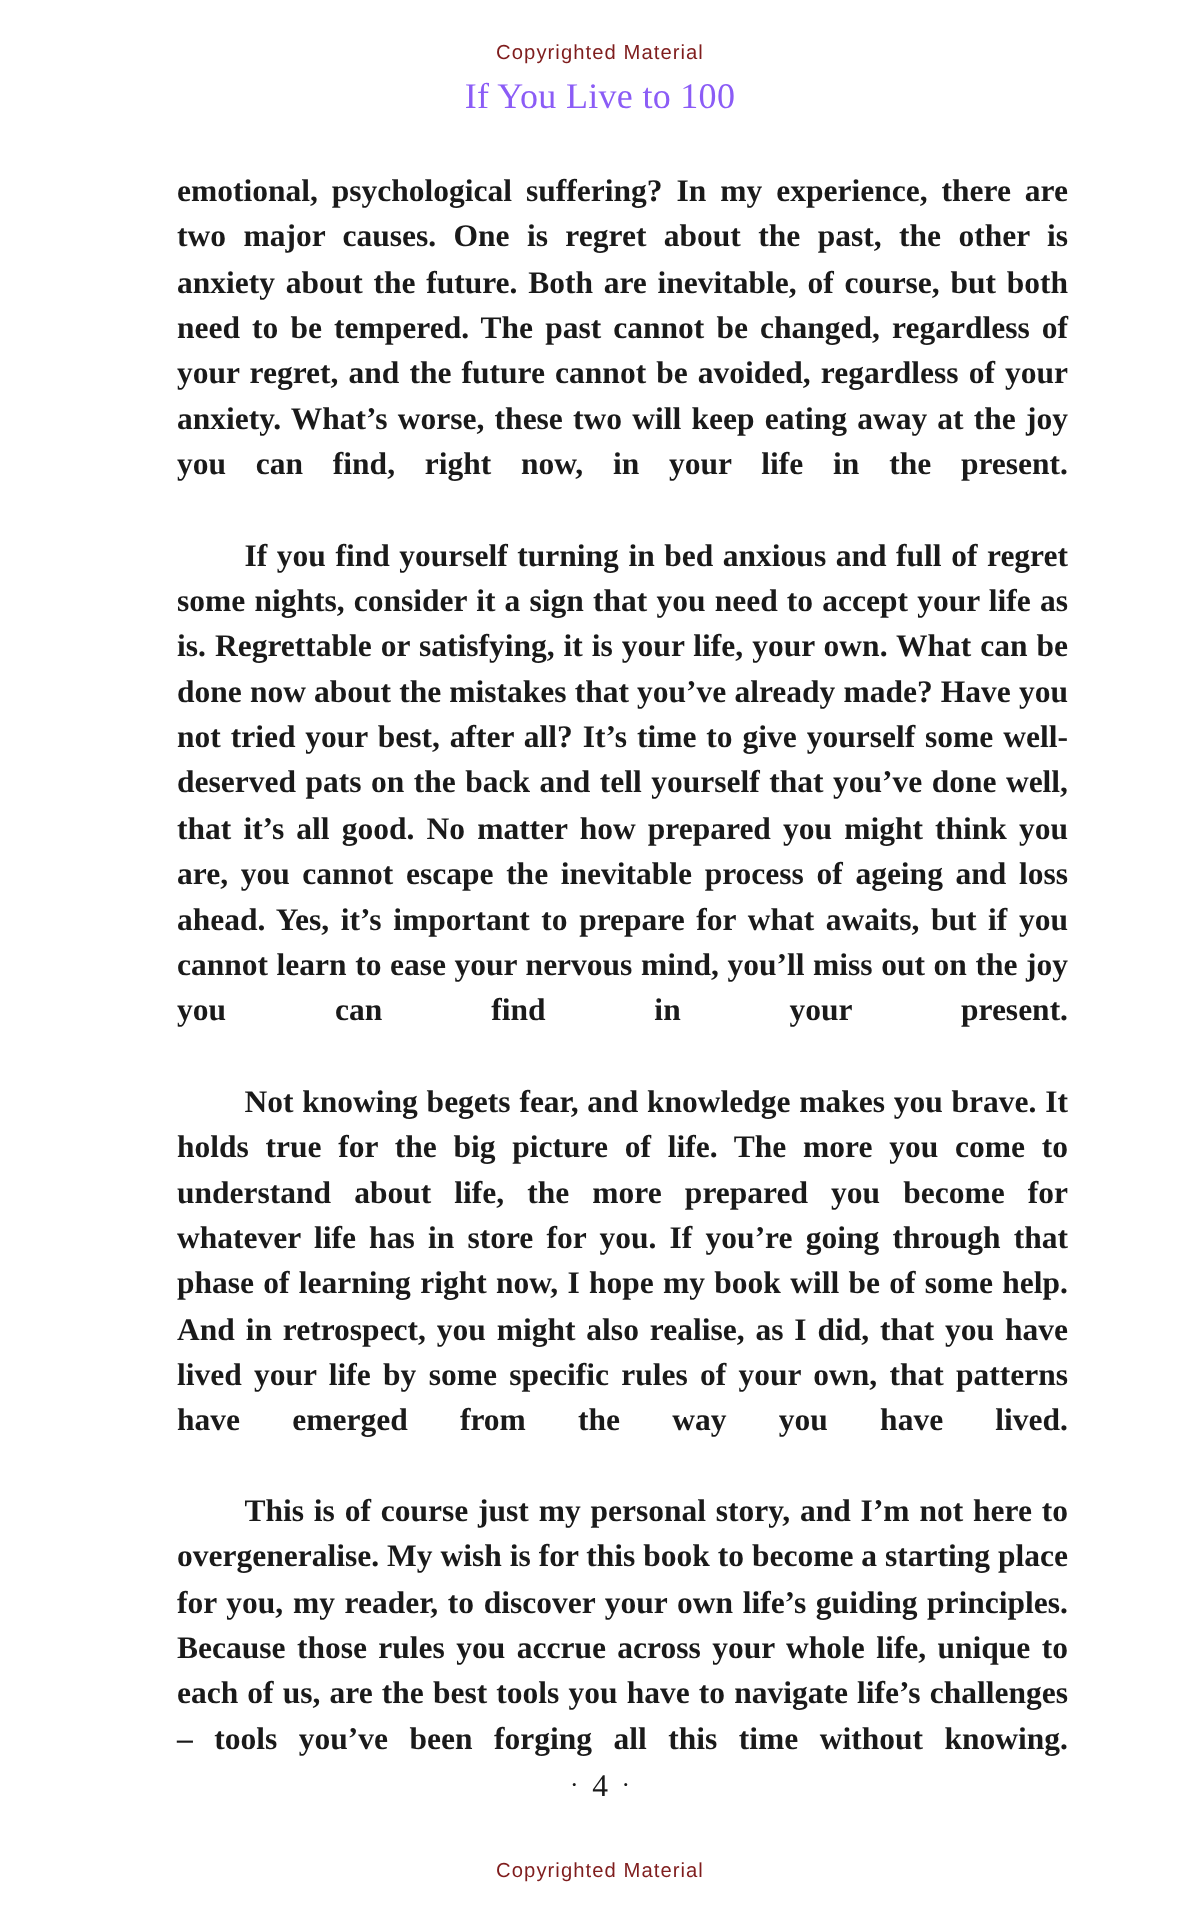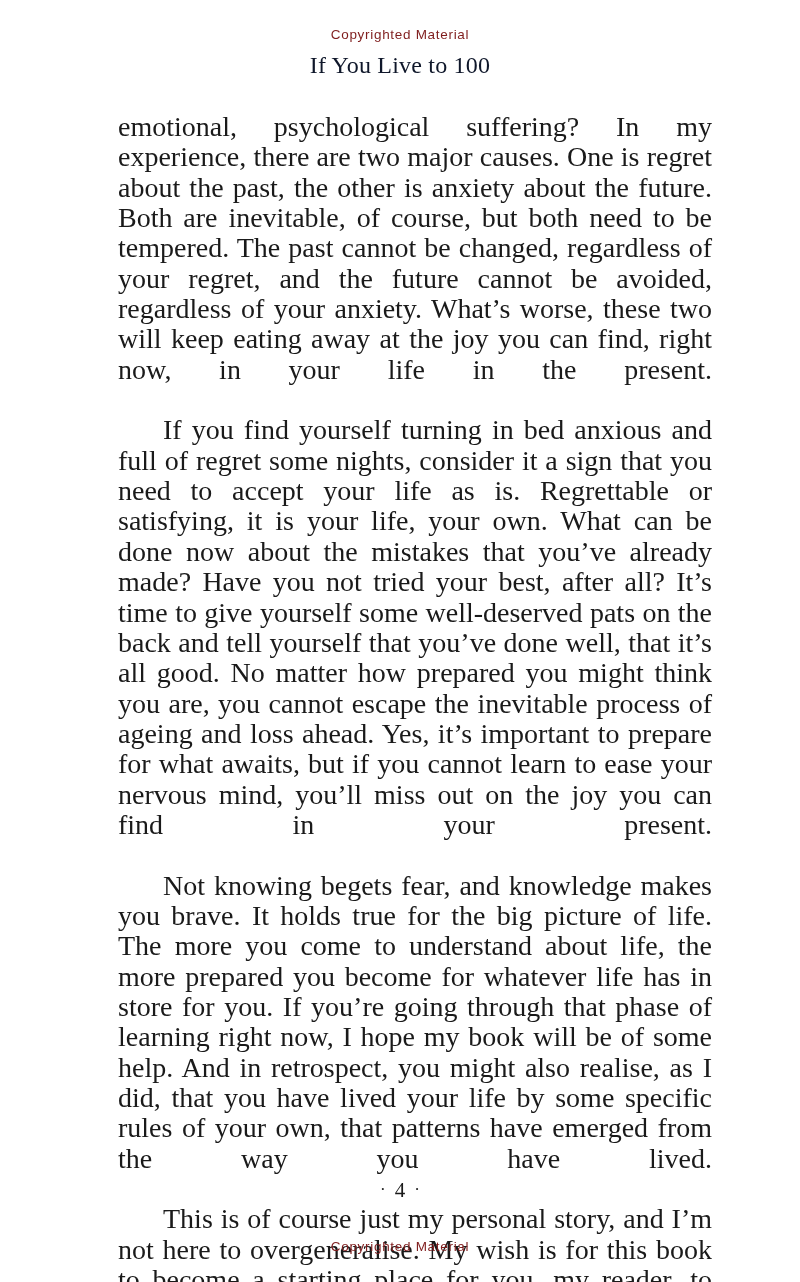--- a/index.html
+++ b/index.html
@@ -42,40 +42,41 @@
   
   .running-head {
     position: absolute;
     top: 52px;
     left: 0;
     width: 800px;
     text-align: center;
     font-size: 24px;
     font-weight: normal;
     letter-spacing: 0.2px;
-    color: #0f172a;
+    color: #8b5cf6;
     margin: 0;
   }
 
   
   .text-column {
     position: absolute;
     top: 112px;
     left: 118px;
     width: 594px;
   }
 
   .body-par {
     margin: 0;
-    font-size: 28px;
+    font-size: 21px;
     line-height: 30.35px;
     text-align: justify;
     text-justify: inter-word;
     color: #1a1a1a;
     hyphens: manual;
+    font-weight: bold;
     -webkit-hyphens: manual;
   }
   .body-par.indented {
     text-indent: 45px;
   }
   
   .body-par::after {
     content: "";
     display: inline-block;
     width: 100%;

